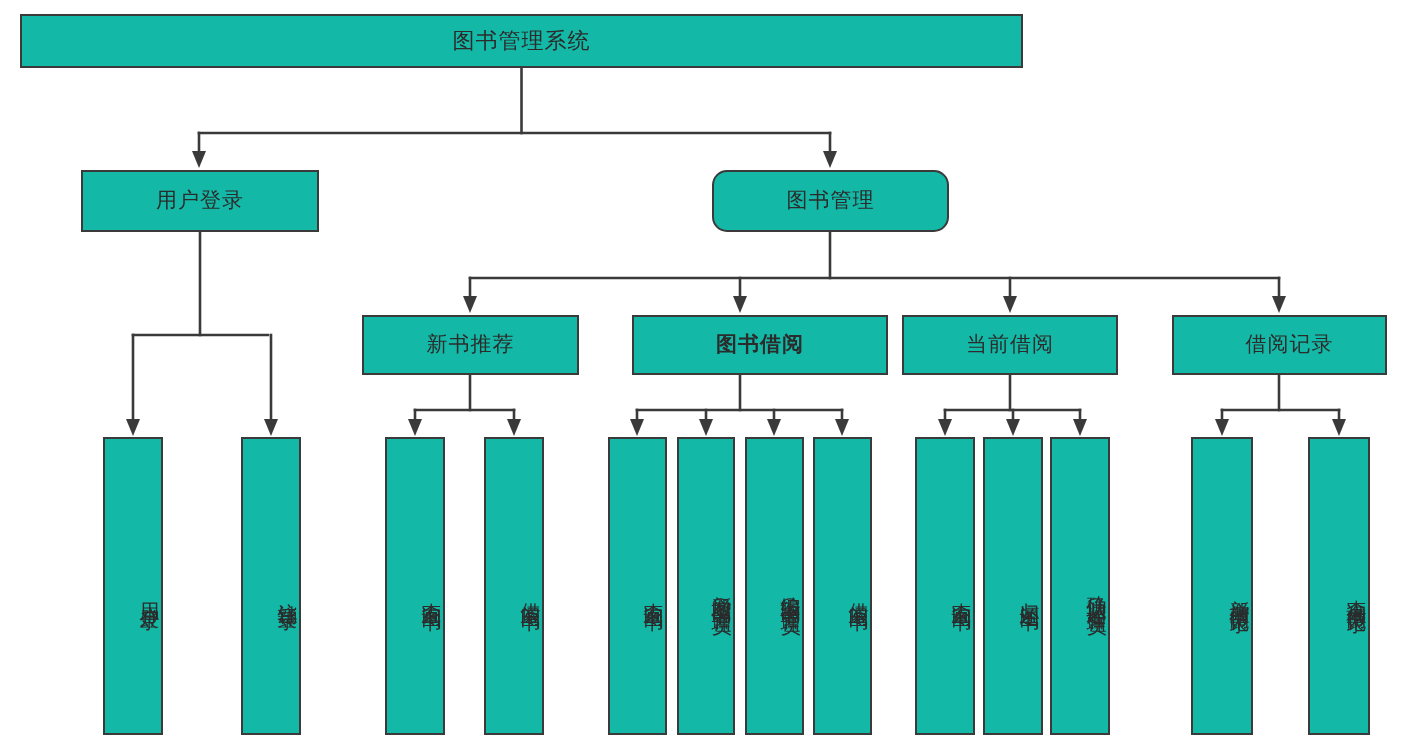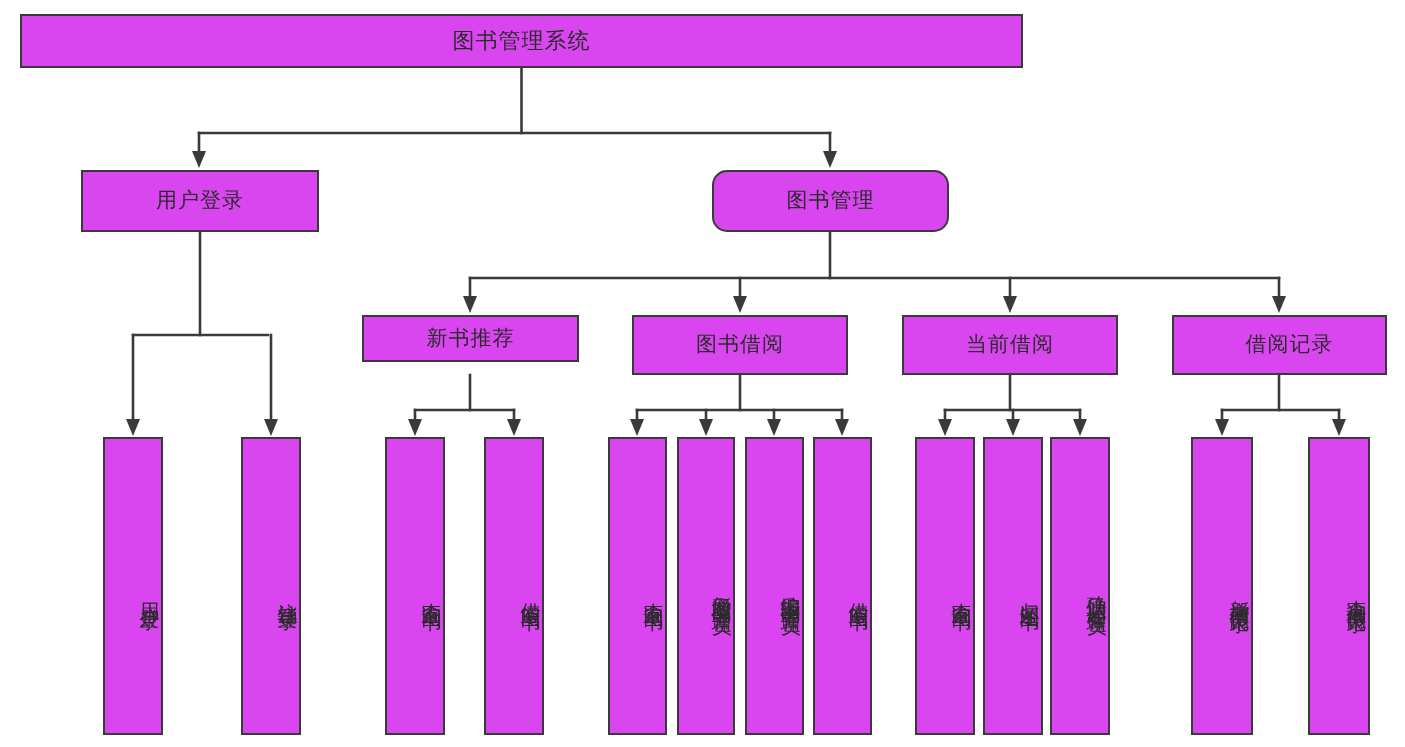--- a/index.html
+++ b/index.html
@@ -21,21 +21,21 @@
     position: absolute;
     left: 0;
     top: 0;
     width: 1405px;
     height: 747px;
     pointer-events: none;
   }
   .node {
     position: absolute;
     box-sizing: border-box;
-    background: #d946ef;
+    background: #14b8a6;
     border: 2px solid #3a3a3a;
     display: flex;
     align-items: center;
     justify-content: center;
     color: #2b2b2b;
   }
   .node.horiz {
     font-size: 21px;
     letter-spacing: 1px;
     line-height: 1.2;
@@ -133,24 +133,24 @@
   <div id="nodes-layer">
       <div class="node root horiz" style="left: 20px; top: 14px; width: 1003px; height: 54px;">
         <span>图书管理系统</span>
       </div>
       <div class="node horiz" style="left: 81px; top: 170px; width: 238px; height: 62px;">
         <span>用户登录</span>
       </div>
       <div class="node horiz" style="left: 712px; top: 170px; width: 237px; height: 62px; border-radius: 15px;">
         <span>图书管理</span>
       </div>
-      <div class="node horiz" style="left: 362px; top: 315px; width: 217px; height: 47px;">
+      <div class="node horiz" style="left: 362px; top: 315px; width: 217px; height: 60px;">
         <span>新书推荐</span>
       </div>
-      <div class="node horiz" style="left: 632px; top: 315px; width: 216px; height: 60px;">
+      <div class="node horiz" style="left: 632px; top: 315px; width: 256px; height: 60px; font-weight: bold;">
         <span>图书借阅</span>
       </div>
       <div class="node horiz" style="left: 902px; top: 315px; width: 216px; height: 60px;">
         <span>当前借阅</span>
       </div>
       <div class="node horiz" style="left: 1172px; top: 315px; width: 215px; height: 60px; padding-left: 20px;">
         <span>借阅记录</span>
       </div>
       <div class="node leaf" style="left: 103px; top: 437px; width: 60px; height: 298px;">
         <span>用户登录</span>

